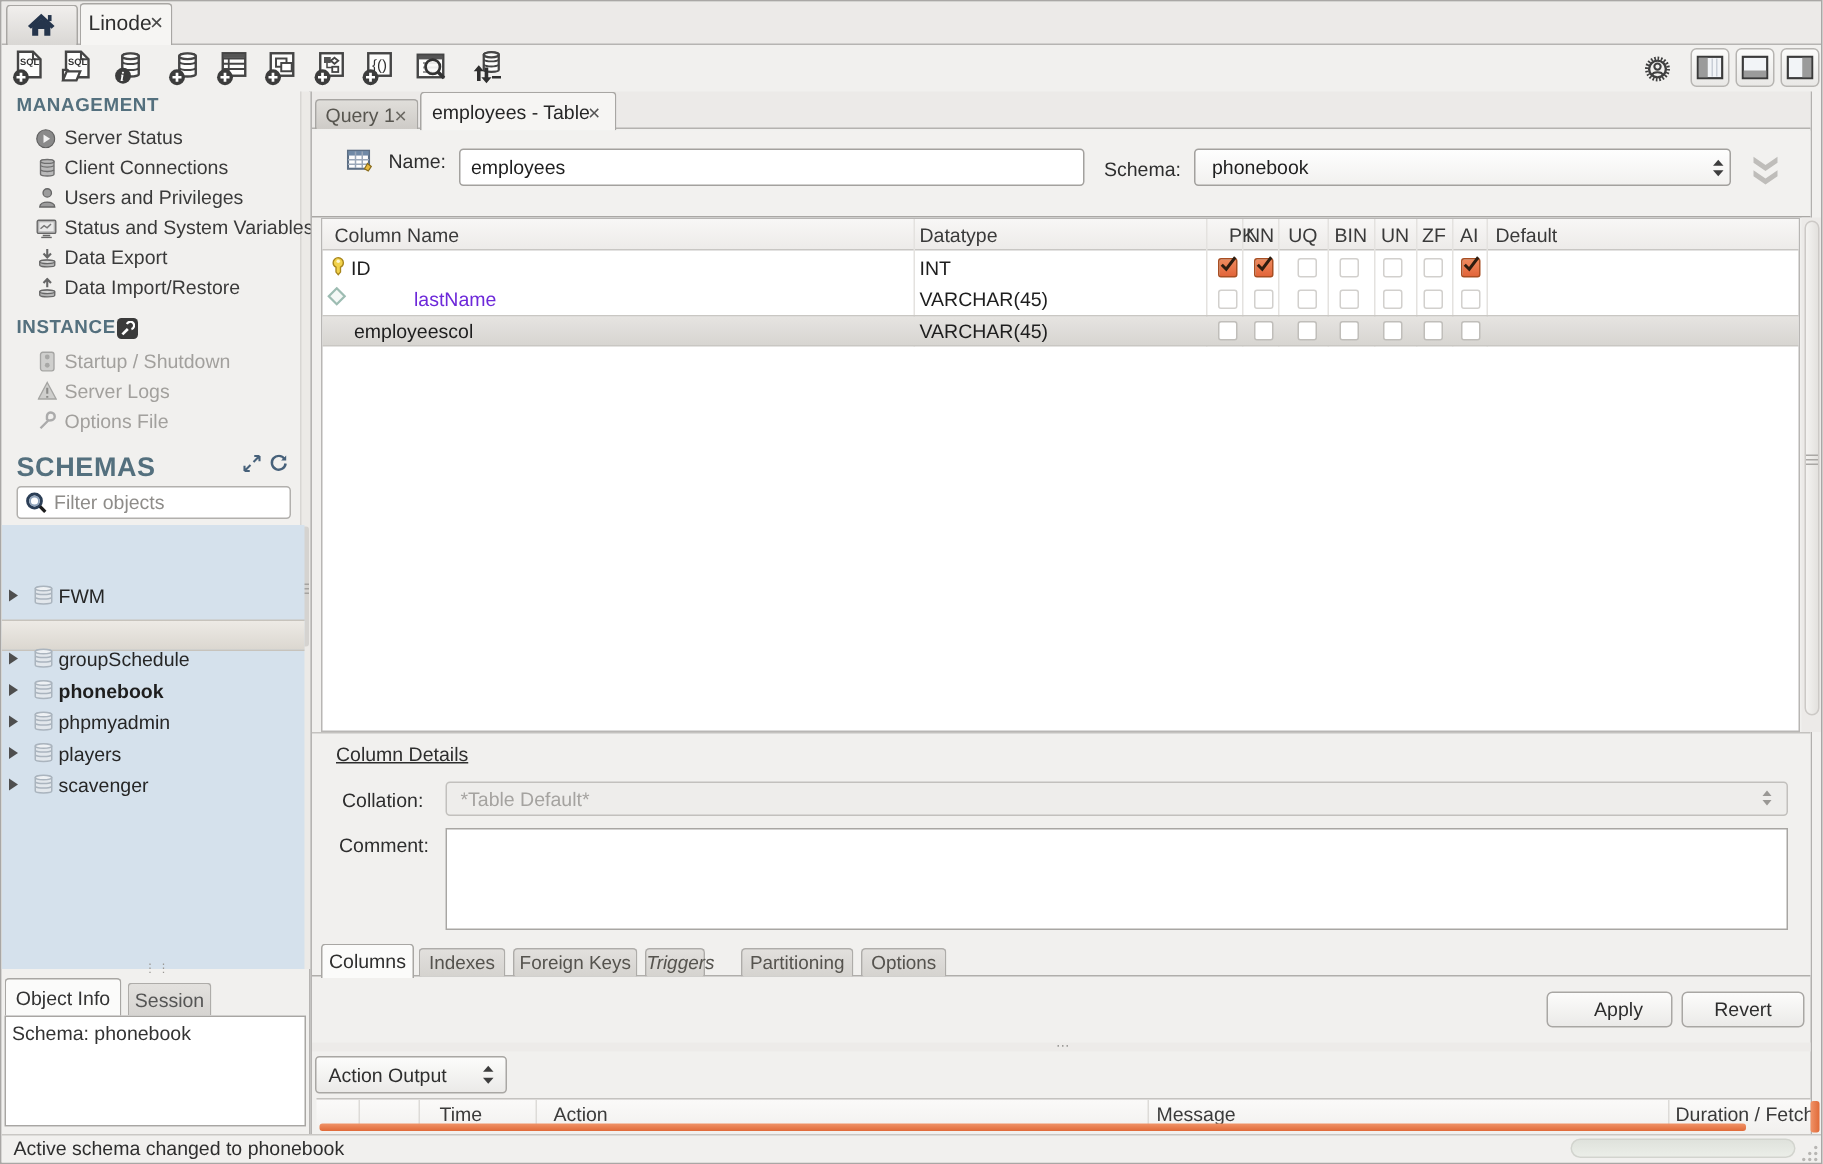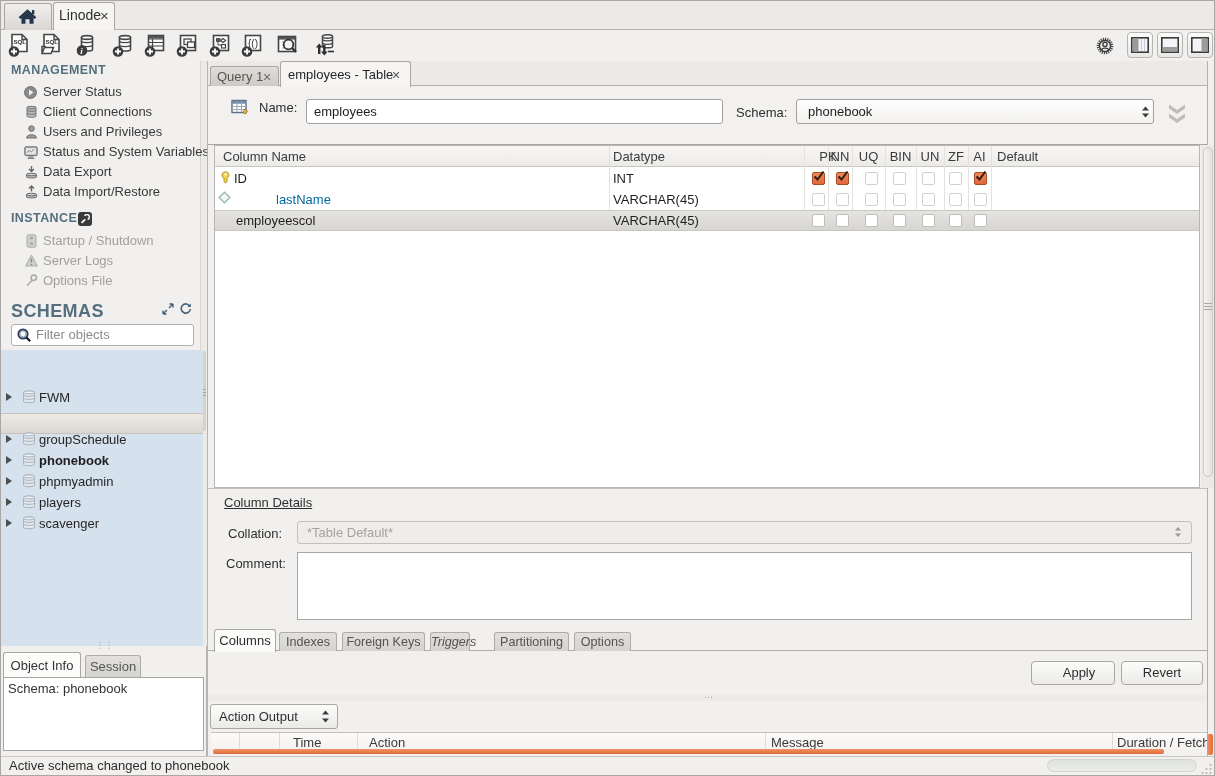--- a/index.html
+++ b/index.html
@@ -386,21 +386,21 @@
   <svg class="ab" style="left:12px;top:110px;" width="11" height="13" viewBox="0 0 11 13">
     <path d="M5.5 0.8 c1.9 0 3.4 1.5 3.4 3.3 c0 1.3 -0.8 2.5 -1.9 3 l0 3.3 l-1.5 1.8 l-1.5-1.8 l0-3.3 c-1.1-0.5-1.9-1.7-1.9-3 c0-1.8 1.5-3.3 3.4-3.3 z" fill="#f2d24b" stroke="#a8861c" stroke-width="0.9"></path>
     <circle cx="5.5" cy="3.2" r="1.2" fill="#fdf6cf"></circle>
   </svg>
   <div class="ab" style="left:26px;top:107px;height:21px;line-height:21px;color:#1e1e1e;">ID</div>
   <div class="ab" style="left:405px;top:107px;height:21px;line-height:21px;color:#1e1e1e;">INT</div>
 
   <svg class="ab" style="left:10px;top:130px;" width="13" height="13" viewBox="0 0 13 13">
     <path d="M6.5 1.2 L11.8 6.5 L6.5 11.8 L1.2 6.5 Z" fill="#f4f8f6" stroke="#9dbcb2" stroke-width="1.5"></path>
   </svg>
-  <div class="ab" style="left:26px;top:128px;height:21px;line-height:21px;color:#0369a1;padding-left:42px;">lastName</div>
+  <div class="ab" style="left:26px;top:128px;height:21px;line-height:21px;color:#6d28d9;padding-left:42px;">lastName</div>
   <div class="ab" style="left:405px;top:128px;height:21px;line-height:21px;color:#1e1e1e;">VARCHAR(45)</div>
 
   <div class="ab" style="left:7px;top:149px;width:984px;height:21px;background:linear-gradient(#e6e4e1,#d7d5d1);border-top:1px solid #c9c7c3;border-bottom:1px solid #c9c7c3;"></div>
   <div class="ab" style="left:28px;top:149px;height:21px;line-height:21px;color:#1e1e1e;">employeescol</div>
   <div class="ab" style="left:405px;top:149px;height:21px;line-height:21px;color:#1e1e1e;">VARCHAR(45)</div>
   <div class="ab" id="grid-checks">
       <div class="cb on" style="left:603.5px;top:111px;">
         <svg width="13" height="13" viewBox="0 0 13 13" style="position:absolute;left:-1px;top:-3px;">
           <path d="M2.5 6.5 L5.5 9.5 L11.5 1.5" fill="none" stroke="#2e1d10" stroke-width="2"></path>
         </svg>

